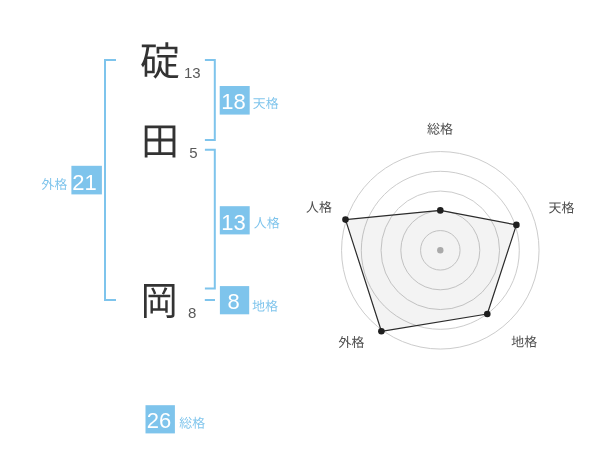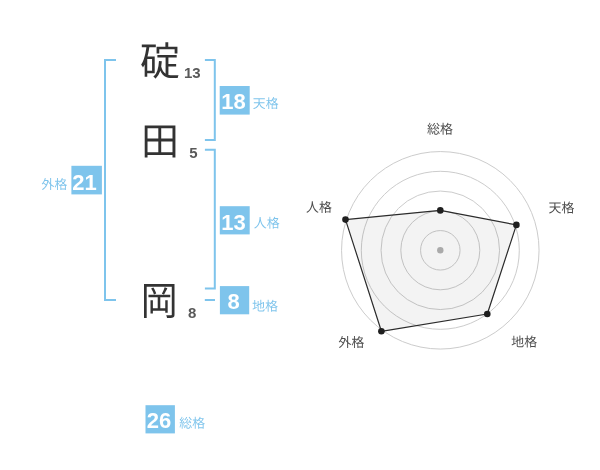--- a/index.html
+++ b/index.html
@@ -1,16 +1,16 @@
 <!DOCTYPE html>
 <html><head>
 <meta charset="utf-8">
 <style>
 html,body{margin:0;padding:0;background:#ffffff;}
-#canvas{position:relative;width:600px;height:468px;background:#ffffff;overflow:hidden;font-weight:bold;}
+#canvas{position:relative;width:600px;height:468px;background:#ffffff;overflow:hidden;}
 svg{position:absolute;left:0;top:0;}
 text{font-family:"Liberation Sans",sans-serif;}
 </style>
 </head>
 <body>
 <div id="canvas">
 <svg width="600" height="470" viewBox="0 0 600 470">
 <defs>
 <path id="kTei" d="M45 778H397V709H45ZM148 479H369V52H148V118H303V412H148ZM166 746 238 736Q224 632 202 534Q180 436 149 352Q118 267 74 201Q70 210 61 222Q53 235 44 248Q35 260 28 268Q66 325 93 401Q119 477 137 565Q155 654 166 746ZM117 479H182V-33H117ZM637 837H709V677H637ZM416 723H939V554H869V657H484V554H416ZM436 517H921V451H436ZM681 288H907V222H681ZM642 483H713V-22L642 7ZM528 235Q547 160 576 114Q605 68 643 43Q680 19 724 10Q768 2 817 2Q825 2 845 2Q865 2 890 2Q914 2 935 2Q957 2 969 2Q964 -6 959 -18Q954 -31 950 -44Q947 -57 945 -67H913H812Q753 -67 702 -56Q650 -45 607 -15Q565 15 532 72Q499 128 476 217ZM476 361 548 357Q537 208 502 99Q467 -10 389 -83Q384 -76 374 -67Q364 -57 354 -49Q343 -40 334 -34Q408 29 438 129Q469 229 476 361Z"></path>
 <path id="kTa" d="M137 66H867V-10H137ZM139 423H867V348H139ZM97 771H907V-71H830V698H171V-71H97ZM456 737H532V27H456Z"></path>

